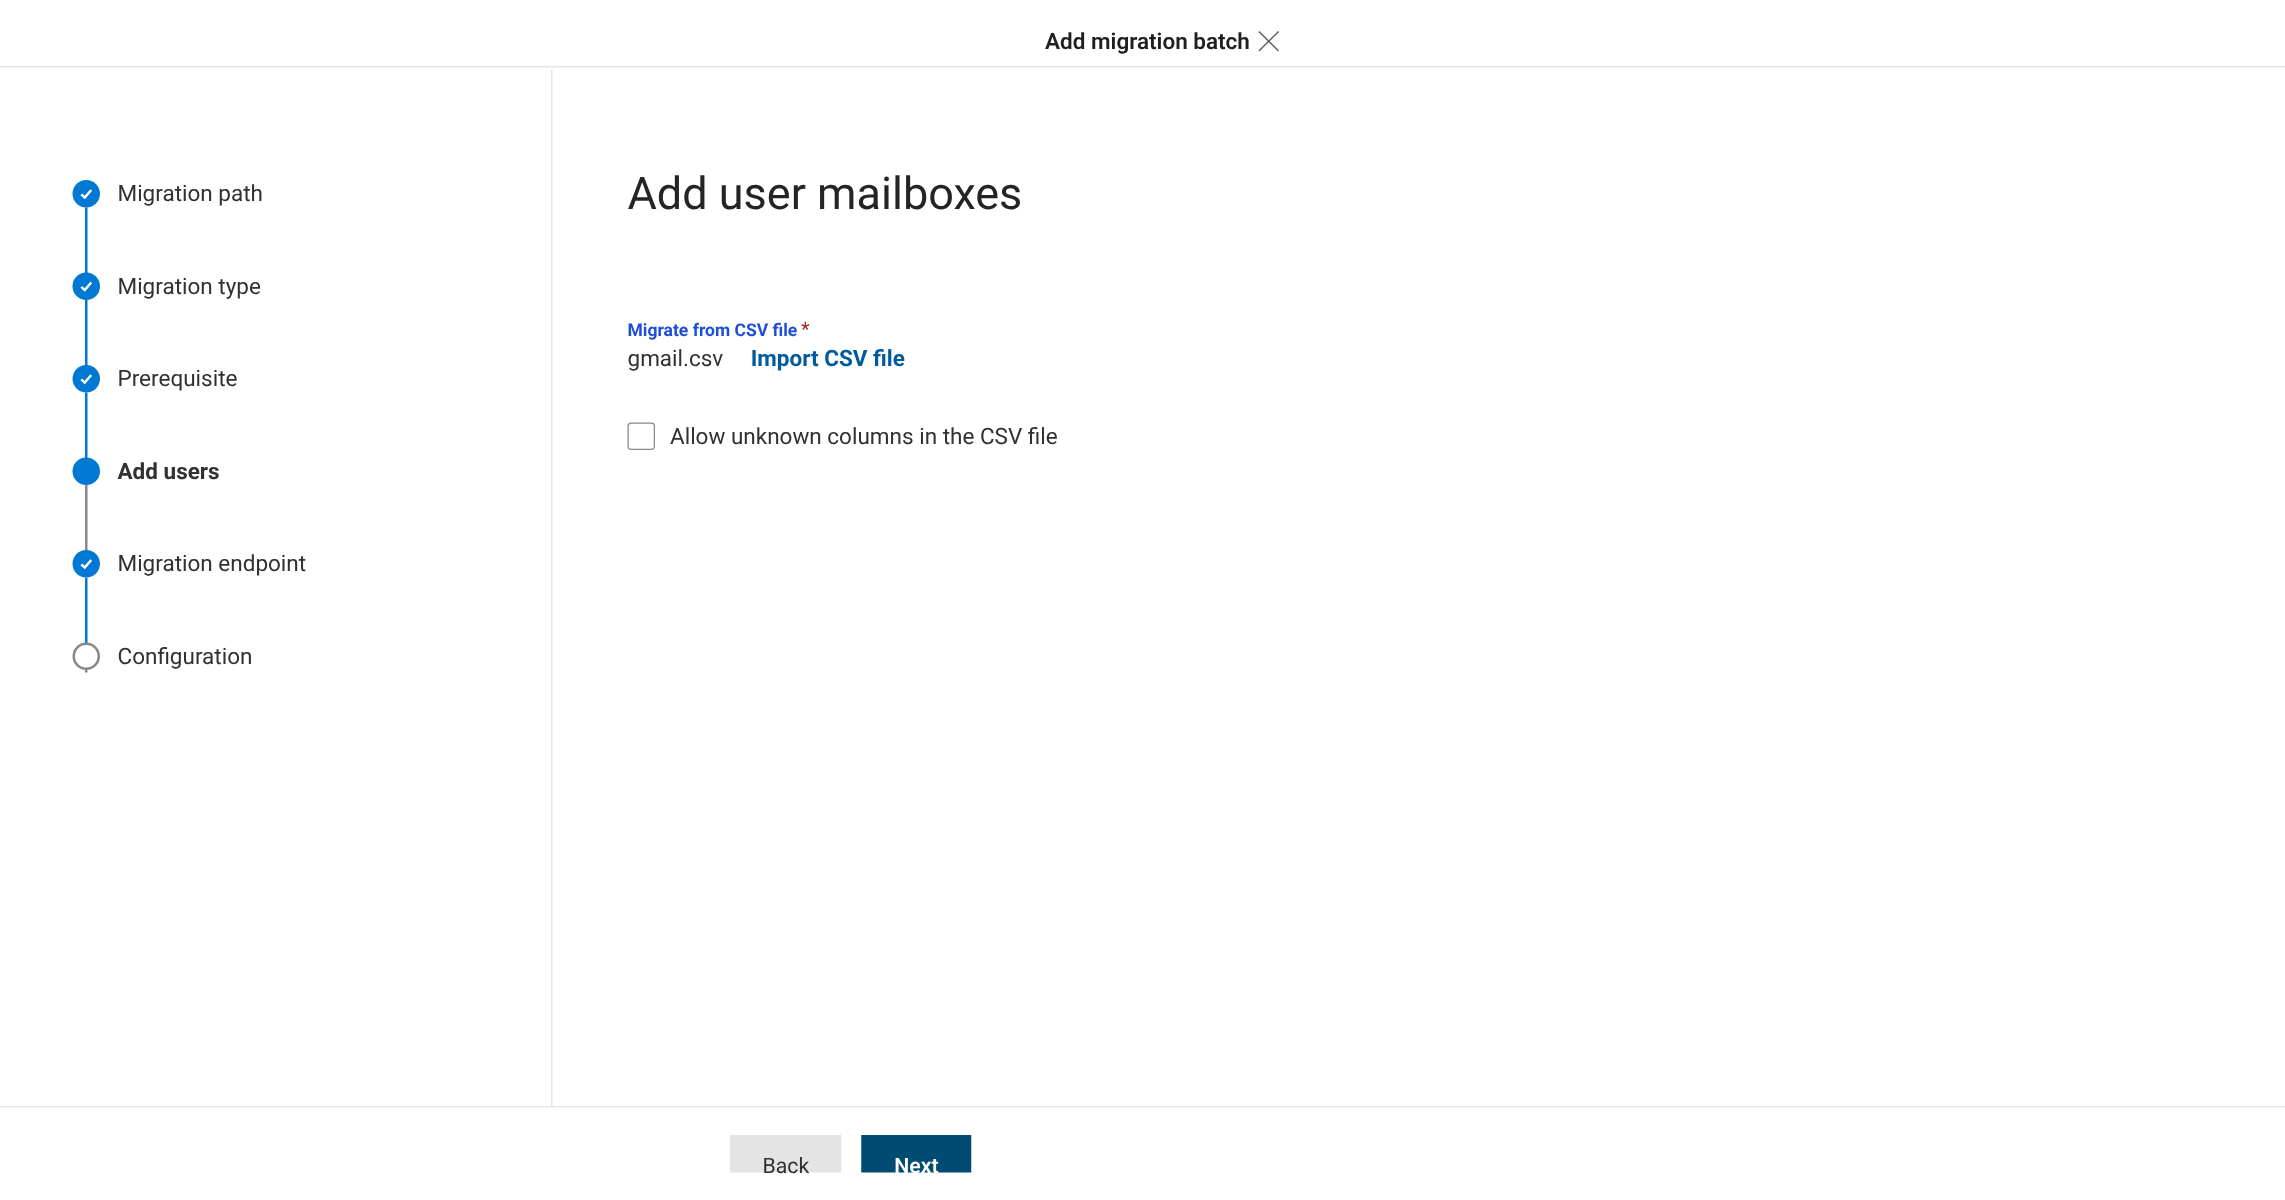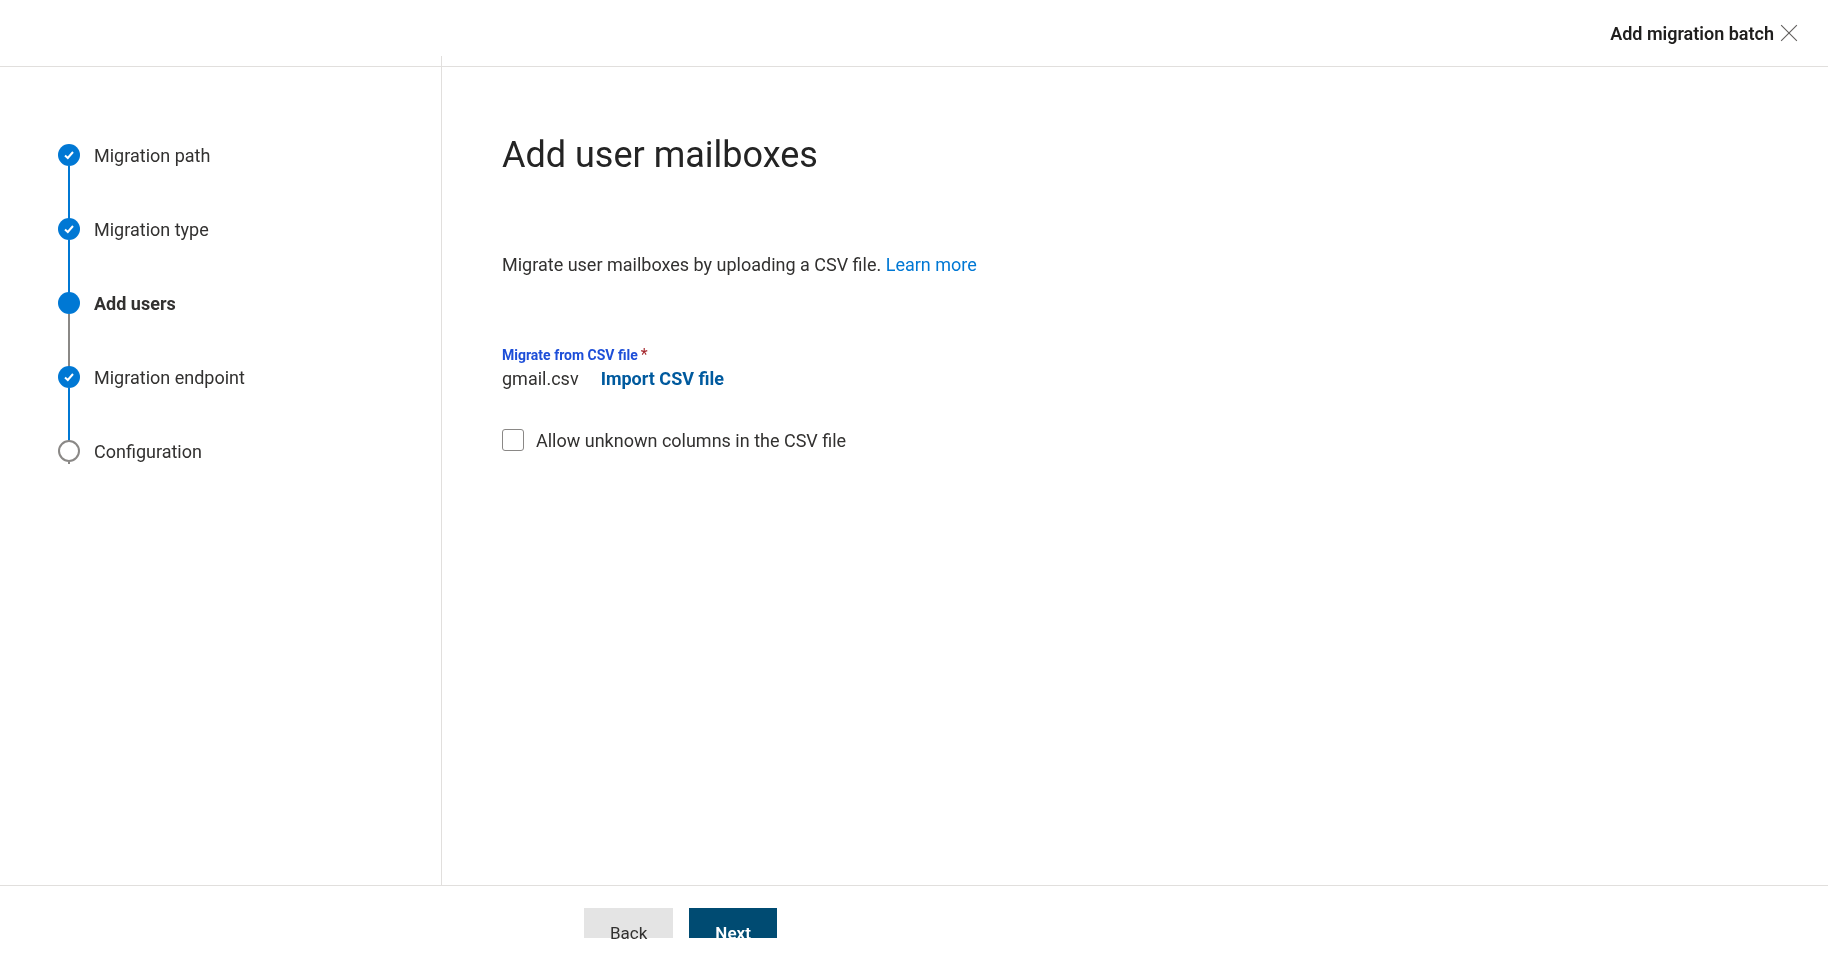--- a/index.html
+++ b/index.html
@@ -9,22 +9,22 @@
       background: #ffffff;
       width: 1828px;
       height: 960px;
       overflow: hidden;
       position: relative;
     }
 
     .header {
       display: flex;
       align-items: center;
-      justify-content: flex-end;
-      padding: 18px 24px 18px 62px;
+      justify-content: center;
+      padding: 18px 24px 5px 62px;
       border-bottom: 1px solid #e1dfdd;
     }
     .header-title {
       font-size: 18px;
       font-weight: 600;
       color: #201f1e;
     }
     .close-btn {
       background: none;
       border: none;
@@ -252,20 +252,28 @@
 
       <li class="step-item completed">
         <span class="step-indicator">
           <svg class="check-svg" viewBox="0 0 12 12" fill="none" stroke="#ffffff" stroke-width="2">
               <polyline points="2,6.5 4.8,9 10,3"></polyline>
             </svg>
         </span>
         <span class="step-label">Migration type</span>
       </li>
 
+      <li class="step-item completed">
+        <span class="step-indicator">
+          <svg class="check-svg" viewBox="0 0 12 12" fill="none" stroke="#ffffff" stroke-width="2">
+              <polyline points="2,6.5 4.8,9 10,3"></polyline>
+            </svg>
+        </span>
+        <span class="step-label">Prerequisite</span>
+      </li>
 
       <li class="step-item current pending" style="">
         <span class="step-indicator" style="background:#0078d4;border:none;"></span>
         <span class="step-label" style="font-weight:700;">Add users</span>
       </li>
 
       <li class="step-item completed">
         <span class="step-indicator">
           <svg class="check-svg" viewBox="0 0 12 12" fill="none" stroke="#ffffff" stroke-width="2">
               <polyline points="2,6.5 4.8,9 10,3"></polyline>
@@ -279,23 +287,20 @@
         <span class="step-label">Configuration</span>
       </li>
 
 
     </ul>
   </nav>
 
   <main class="content">
     <h1 class="content-title">Add user mailboxes</h1>
 
-    <p class="content-description">
-      <span>Migrate user mailboxes by uploading a CSV file. </span><a class="learn-more">Learn more</a>
-    </p>
 
     <div>
       <div>
         <span class="field-label">Migrate from CSV file</span><span class="required-asterisk">*</span>
       </div>
       <div class="file-row">
         <span class="file-name">gmail.csv</span>
         <span class="import-link">Import CSV file</span>
       </div>
     </div>

